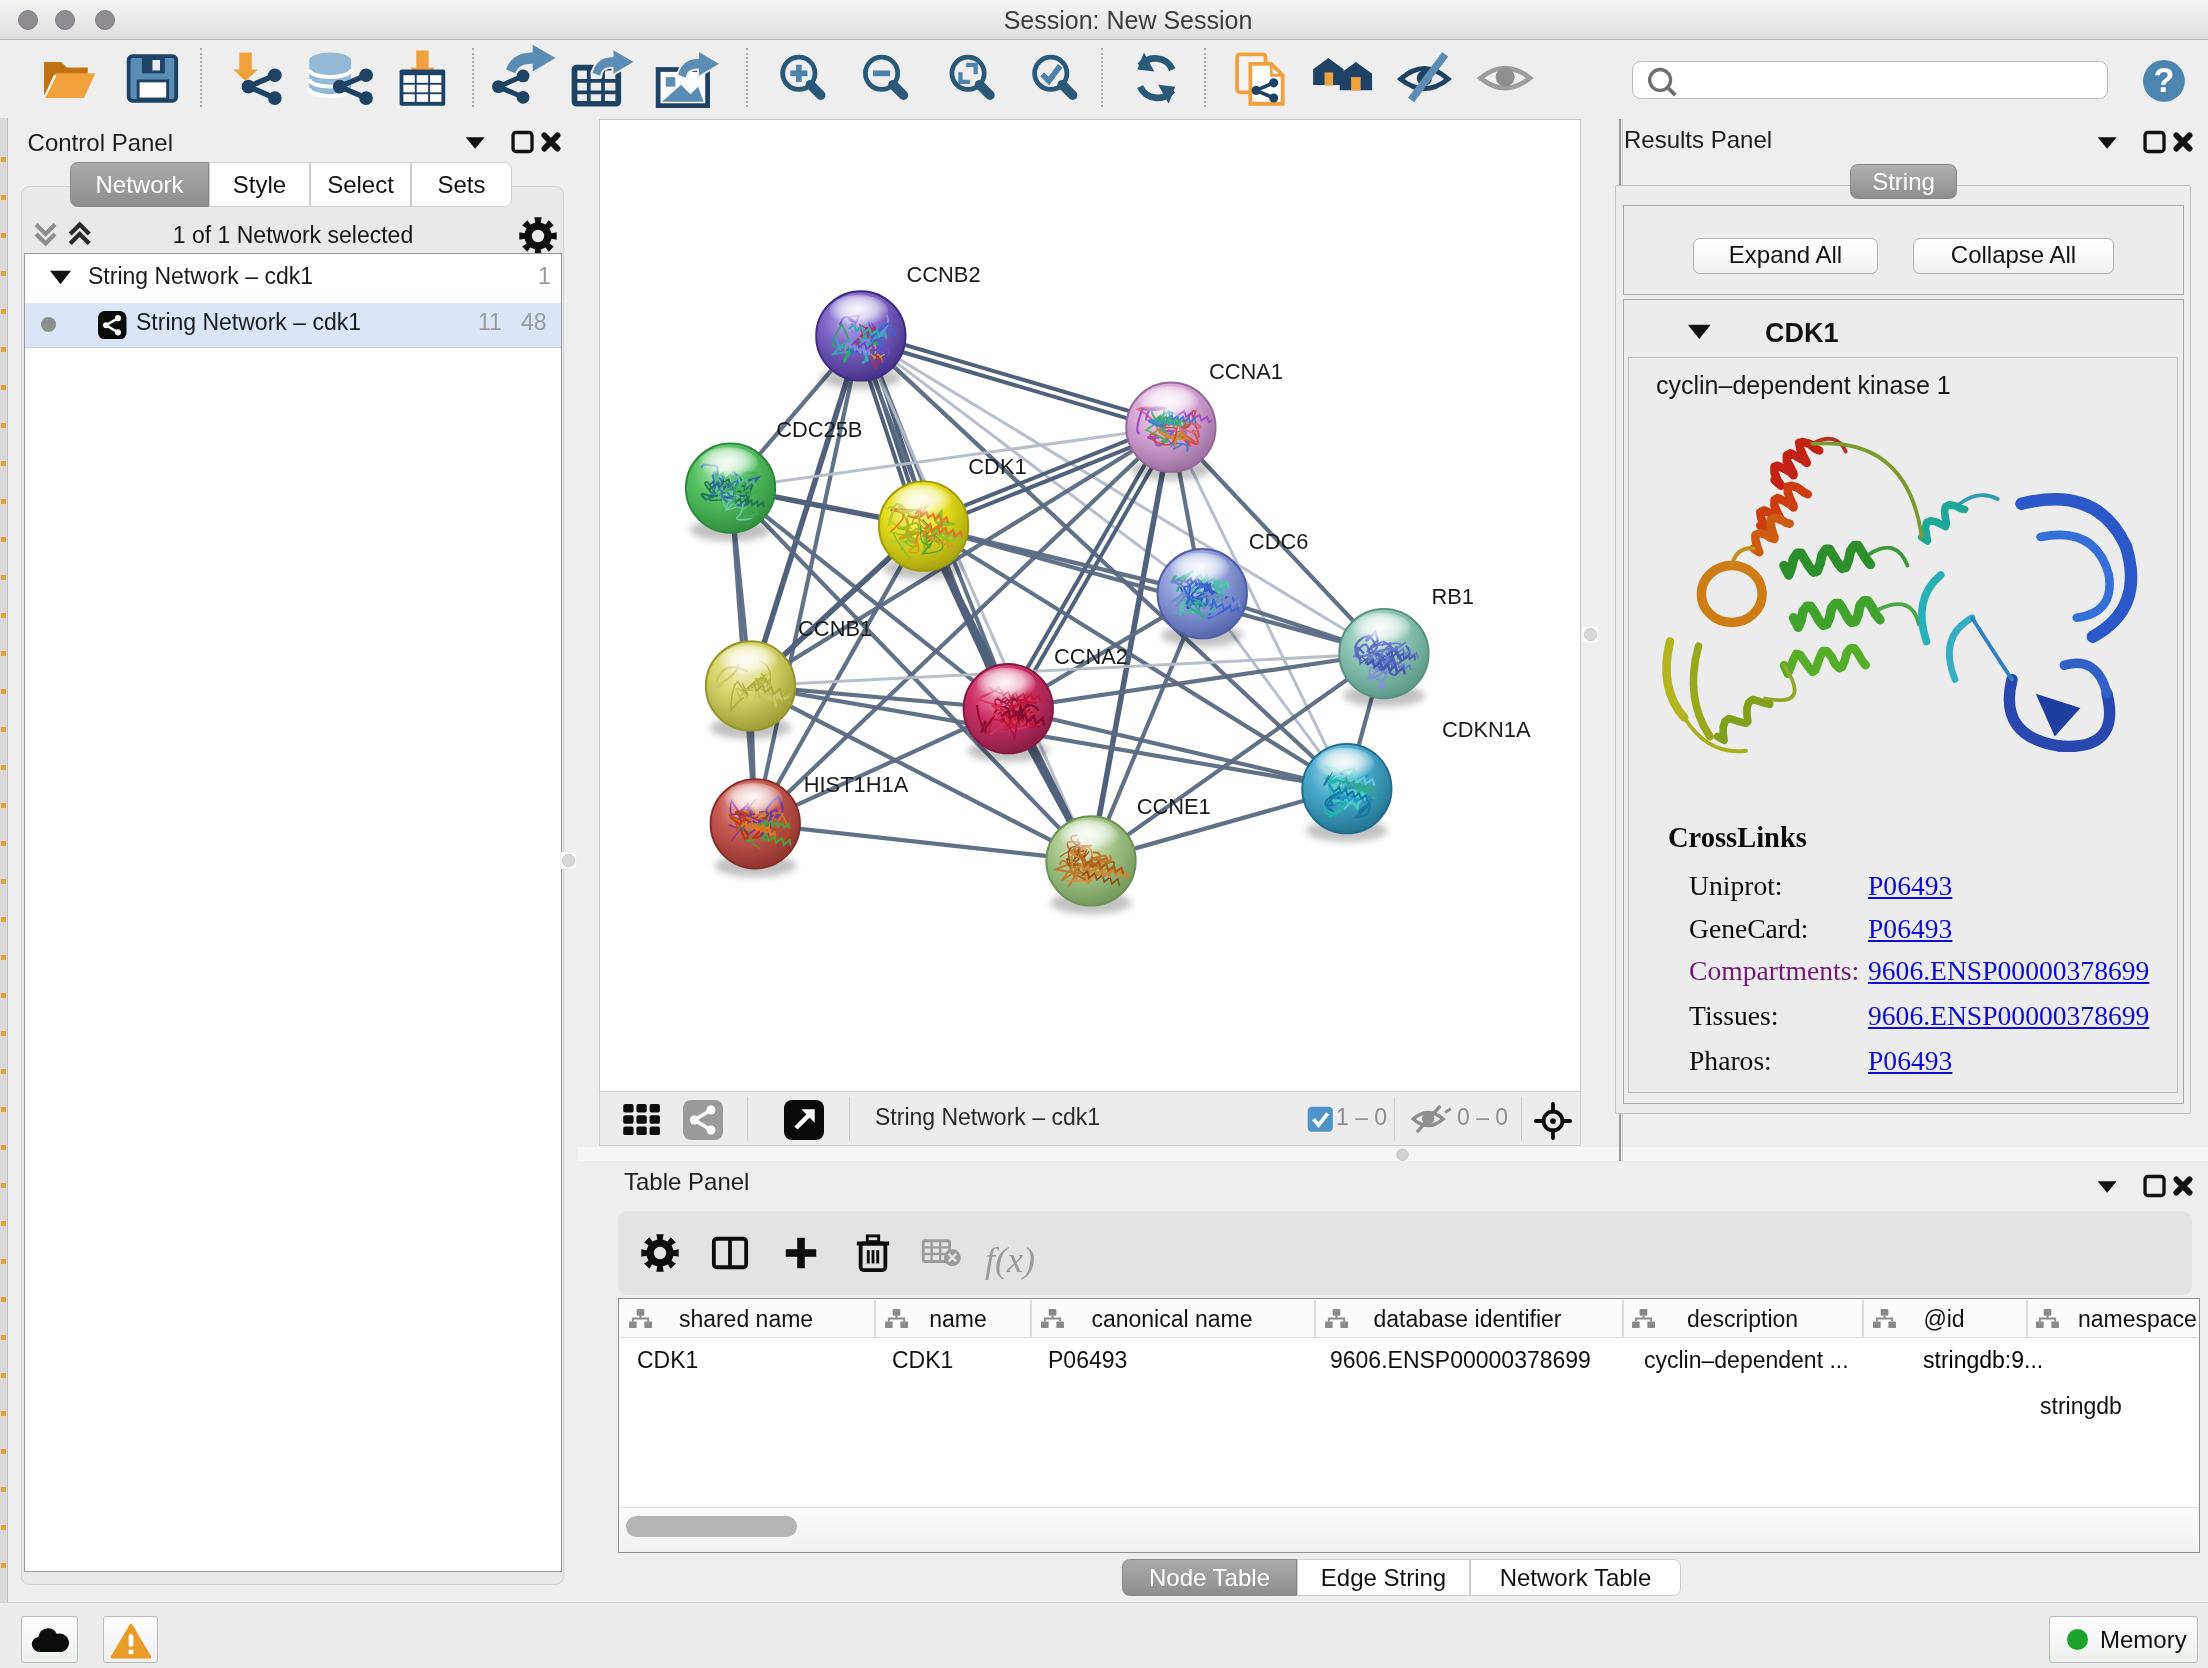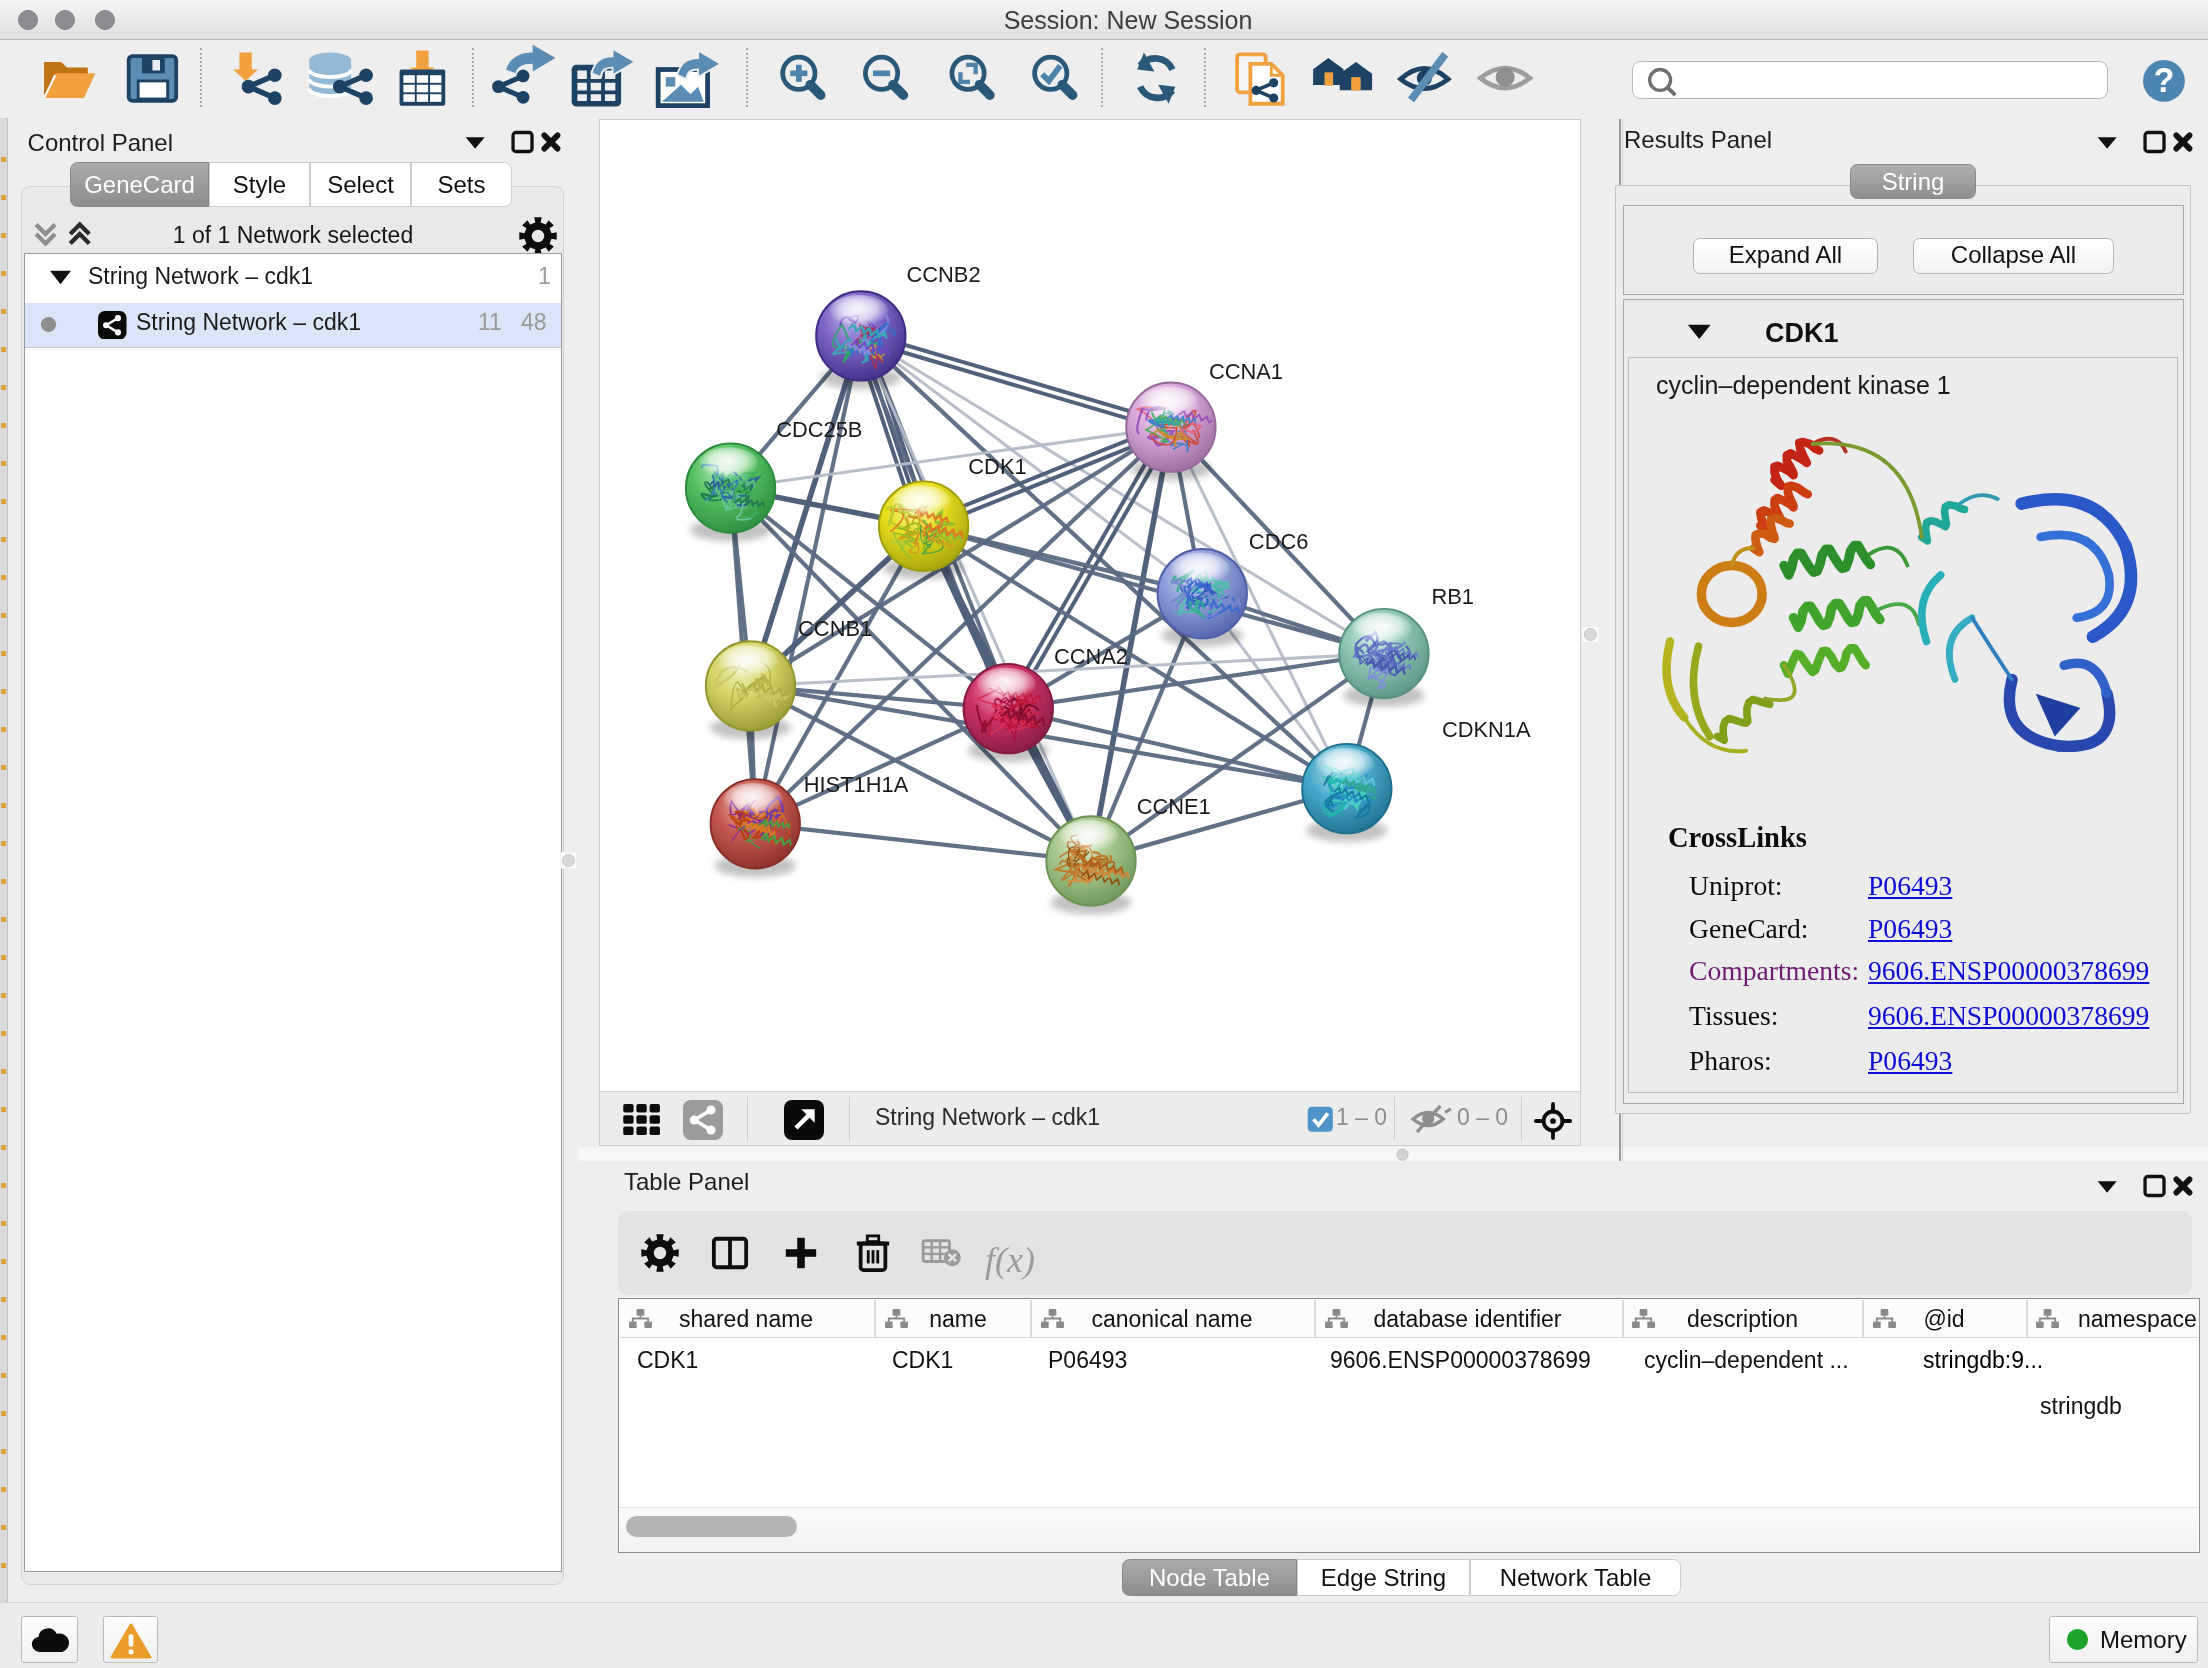--- a/index.html
+++ b/index.html
@@ -154,21 +154,21 @@
   </svg>
 
 <div class="abs" style="left:0;top:118px;width:597px;height:1484px;">
 <div class="ptitle abs" style="left:27.6px;top:10.5px;">Control Panel</div>
 <svg class="abs" style="left:457px;top:5.7px;" width="114" height="36" viewBox="0 0 120 38">
 <path d="M9 14 L29 14 L19 26 Z" fill="#111"></path>
 <rect x="59" y="9" width="20" height="20" rx="3" fill="none" stroke="#111" stroke-width="3.5"></rect>
 <path d="M92 12 L106 26 M106 12 L92 26" stroke="#111" stroke-width="6" stroke-linecap="round"></path>
 </svg>
 <div class="panelbox abs" style="left:21px;top:68px;width:543px;height:1399px;"></div>
-<div class="tab tabsel" style="left:70px;top:44px;width:139px;border-radius:7.6px 0 0 7.6px;">GeneCard</div>
+<div class="tab tabsel" style="left:70px;top:44px;width:139px;border-radius:7.6px 0 0 7.6px;">Network</div>
 <div class="tab" style="left:209px;top:44px;width:101px;">Style</div>
 <div class="tab" style="left:310px;top:44px;width:101px;">Select</div>
 <div class="tab" style="left:411px;top:44px;width:101px;border-radius:0 7.6px 7.6px 0;">Sets</div>
 <div class="abs" style="left:0px;top:104px;width:586px;height:34px;text-align:center;font-size:23px;color:#161616;">1 of 1 Network selected</div>
 <svg class="abs" style="left:32px;top:99px;" width="67" height="38" viewBox="0 0 70 40">
 <path d="M4 8 L14 18 L24 8 M4 18 L14 28 L24 18" fill="none" stroke="#8e8e8e" stroke-width="4.5"></path>
 <path d="M40 18 L50 8 L60 18 M40 28 L50 18 L60 28" fill="none" stroke="#2a2a2a" stroke-width="4.5"></path>
 </svg>
 <svg class="abs" style="left:517px;top:97px;" width="42" height="42" viewBox="0 0 44 44">
 <path d="M41.6 18.1 L41.6 25.9 L36.2 24.8 L34.1 30.1 L38.6 33.1 L33.1 38.6 L30.1 34.1 L24.8 36.2 L25.9 41.6 L18.1 41.6 L19.2 36.2 L13.9 34.1 L10.9 38.6 L5.4 33.1 L9.9 30.1 L7.8 24.8 L2.4 25.9 L2.4 18.1 L7.8 19.2 L9.9 13.9 L5.4 10.9 L10.9 5.4 L13.9 9.9 L19.2 7.8 L18.1 2.4 L25.9 2.4 L24.8 7.8 L30.1 9.9 L33.1 5.4 L38.6 10.9 L34.1 13.9 L36.2 19.2 Z M28.5 22 A6.5 6.5 0 1 0 15.5 22 A6.5 6.5 0 1 0 28.5 22 Z" fill="#0d0d0d" fill-rule="evenodd"></path>
@@ -710,21 +710,21 @@
 
 <div class="abs" style="left:1619px;top:119px;width:1.9px;height:1042px;background:#9a9a9a;"></div>
 <div class="abs" style="left:1622px;top:119px;width:1px;height:1042px;background:#cfcfcf;"></div>
 <div class="ptitle abs" style="left:1624px;top:126px;">Results Panel</div>
 <svg class="abs" style="left:2089px;top:124px;" width="114" height="36" viewBox="0 0 120 38">
 <path d="M9 14 L29 14 L19 26 Z" fill="#111"></path>
 <rect x="59" y="9" width="20" height="20" rx="3" fill="none" stroke="#111" stroke-width="3.5"></rect>
 <path d="M92 12 L106 26 M106 12 L92 26" stroke="#111" stroke-width="6" stroke-linecap="round"></path>
 </svg>
 <div class="abs" style="left:1615px;top:185px;width:576px;height:929px;background:#ececec;border:1.9px solid #c2c2c2;border-radius:1.9px;"></div>
-<div class="abs" style="left:1850px;top:164px;width:126px;height:35px;background:linear-gradient(#b0b0b0,#8e8e8e);border:1px solid #878787;border-radius:7.6px;color:#fff;font-size:24px;text-align:center;line-height:33px;">String</div>
+<div class="abs" style="left:1850px;top:164px;width:107px;height:35px;background:linear-gradient(#b0b0b0,#8e8e8e);border:1px solid #878787;border-radius:7.6px;color:#fff;font-size:24px;text-align:center;line-height:33px;">String</div>
 <div class="abs" style="left:1623px;top:205px;width:561px;height:90px;border:1.9px solid #a8a8a8;"></div>
 <div class="hbtn" style="left:1693px;top:238px;width:185px;">Expand All</div>
 <div class="hbtn" style="left:1913px;top:238px;width:201px;">Collapse All</div>
 <div class="abs" style="left:1623px;top:299px;width:561px;height:805px;border:1.9px solid #a8a8a8;"></div>
 <svg class="abs" style="left:1685px;top:321px;" width="28.5" height="21" viewBox="0 0 30 22">
     <path d="M3 4 L27 4 L15 19 Z" fill="#111"></path>
   </svg>
 <div class="abs" style="left:1765px;top:318px;font-size:27px;font-weight:bold;color:#111;">CDK1</div>
 <div class="abs" style="left:1628px;top:357px;width:550px;height:736px;border:1px solid #bdbdbd;"></div>
 <div class="abs" style="left:1656px;top:371px;font-size:25px;color:#191919;">cyclin–dependent kinase 1</div>

